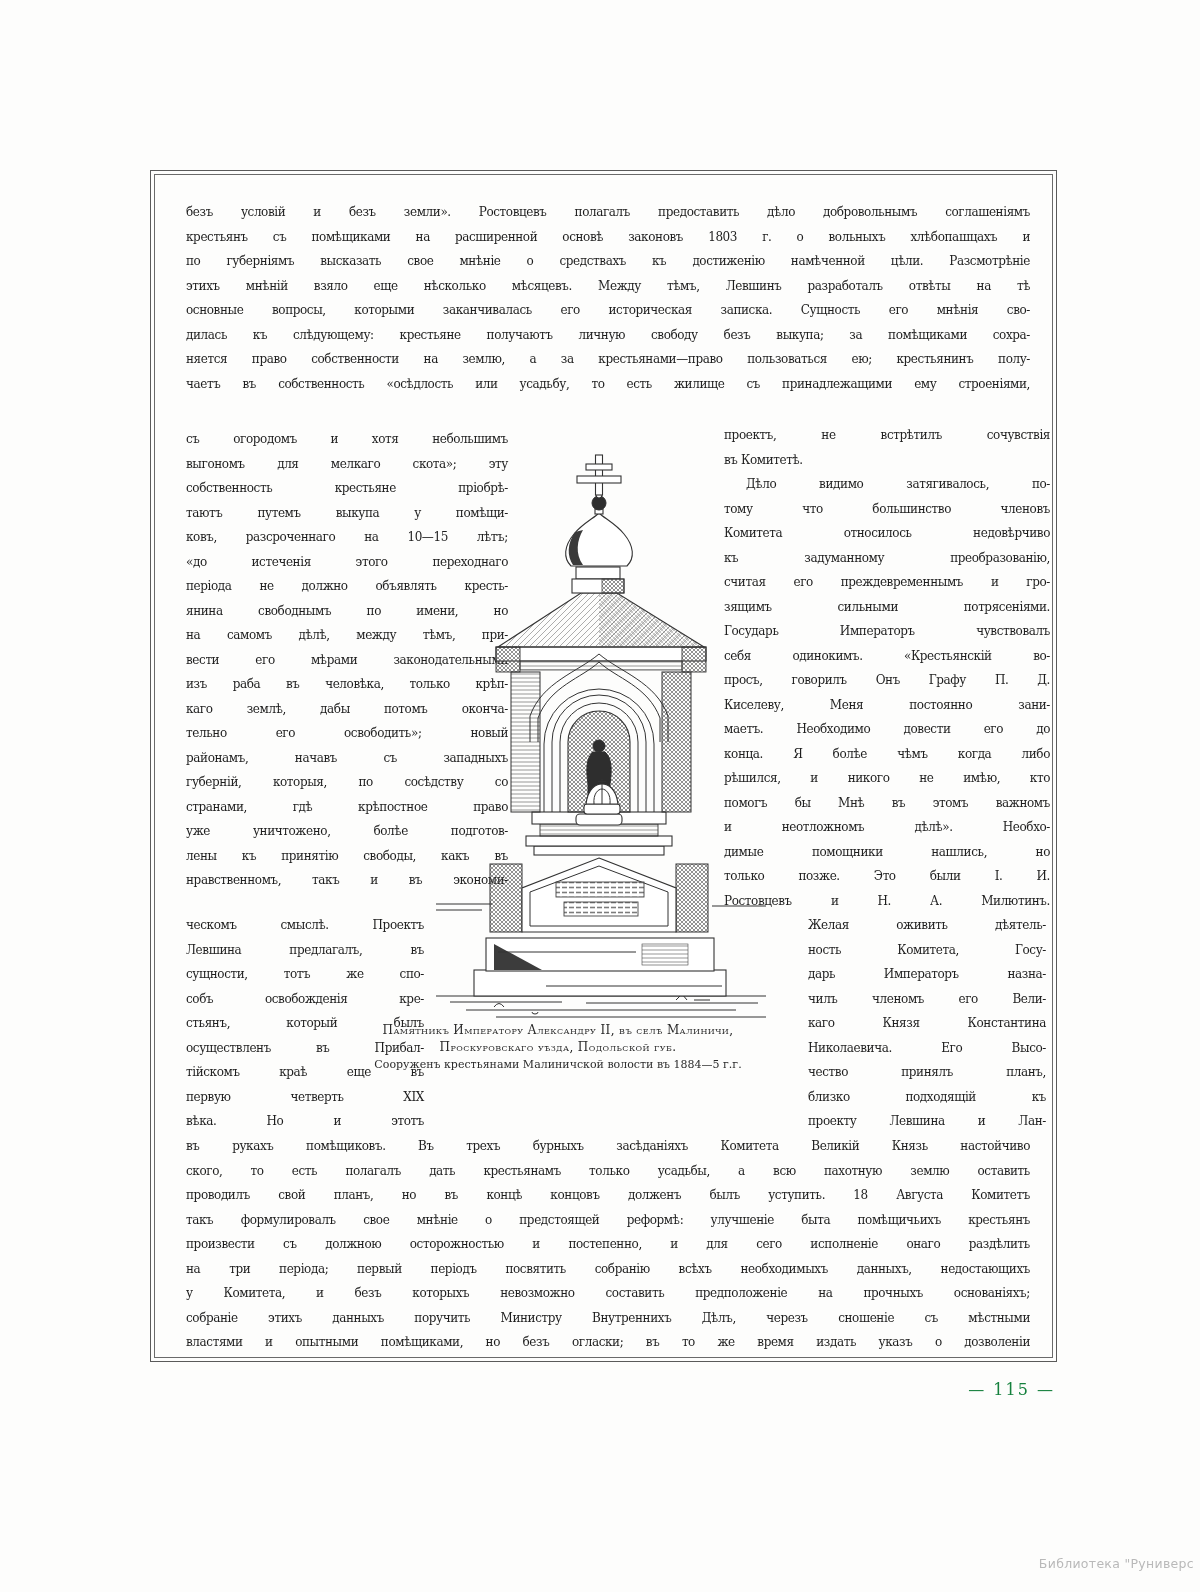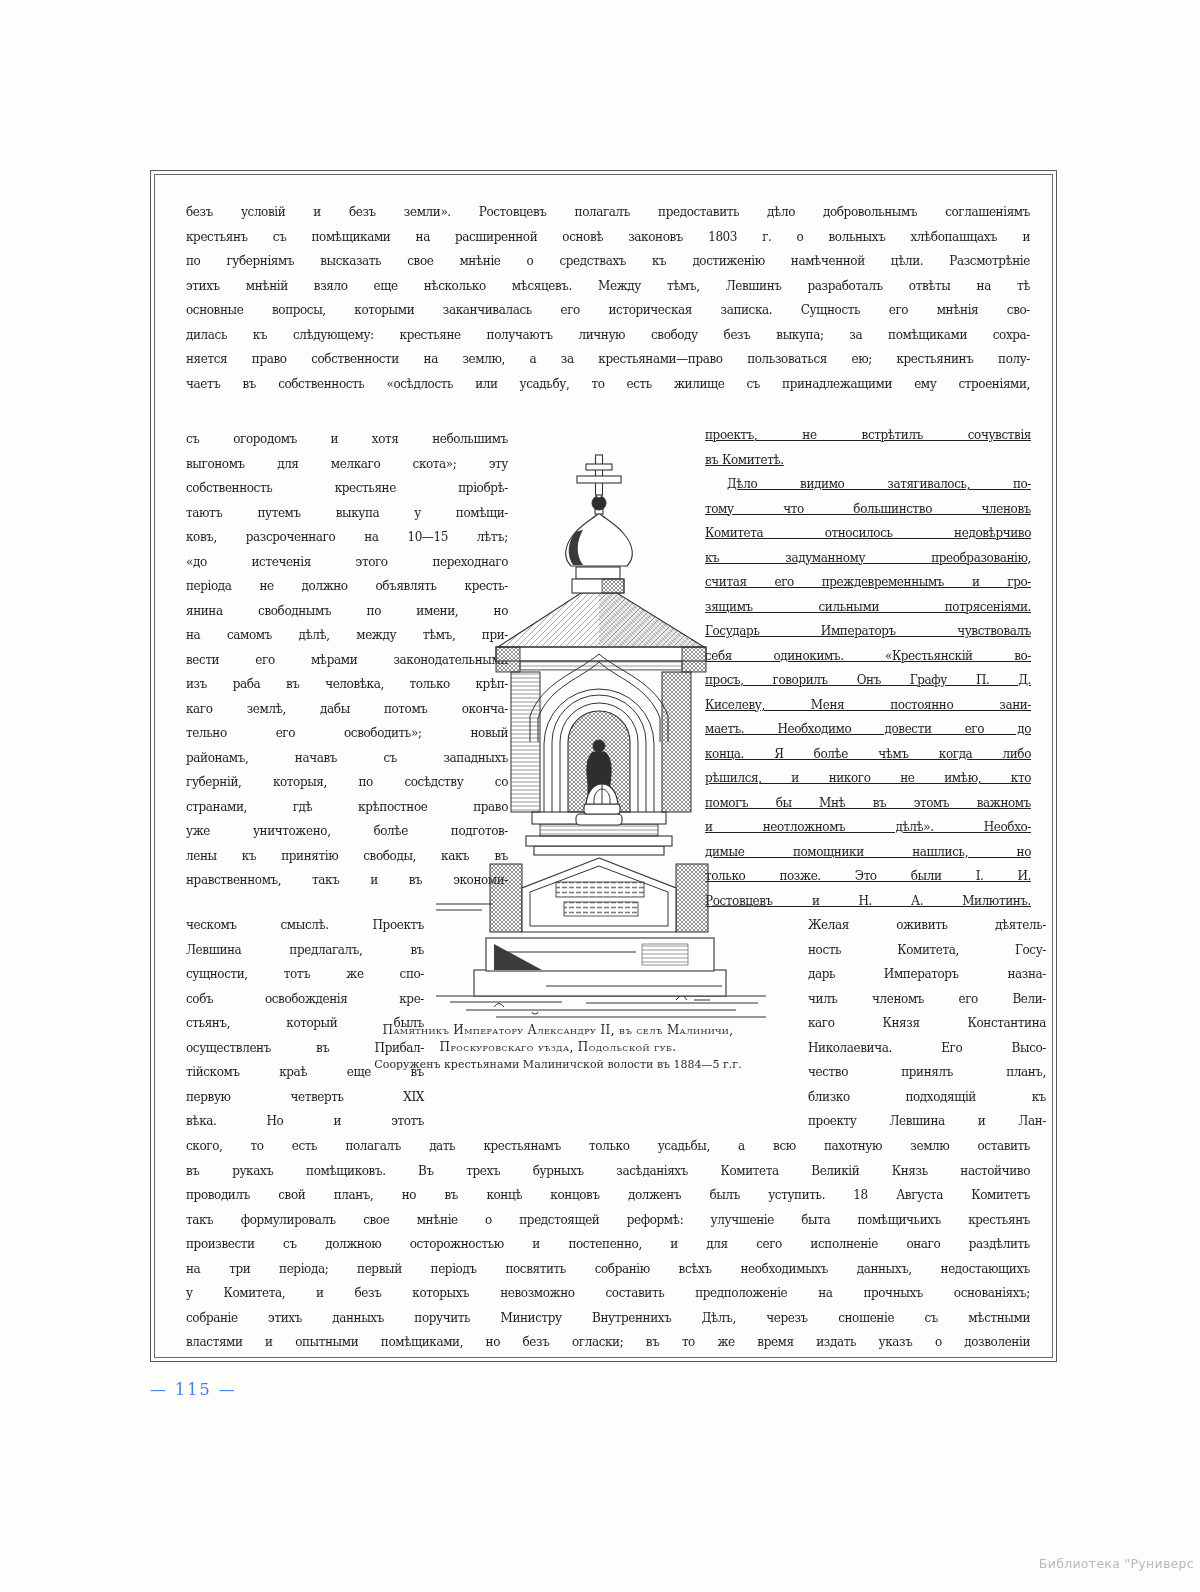--- a/index.html
+++ b/index.html
@@ -16,34 +16,34 @@
   .frame-inner{position:absolute;inset:3px;border:1px solid #6a6a6a;}
   .tblock{
     position:absolute;font-size:12px;line-height:24.5px;letter-spacing:-0.4px;
   }
   .tline{text-align:justify;text-align-last:justify;}
   .tline.flush{text-align-last:left;}
   .tline.ind{text-indent:22px;}
   .top-block{left:186px;top:200px;width:844px;}
   .col-lw{left:186px;top:410px;width:322px;margin-top:17px;}
   .col-ln{left:186px;top:913px;width:238px;}
-  .col-rw{left:705px;top:423px;width:326px;text-decoration:underline;}
+  .col-rw{left:724px;top:423px;width:326px;}
   .col-rn{left:808px;top:913px;width:238px;}
   .bottom-block{left:186px;top:1134px;width:844px;}
   .figure-svg{position:absolute;left:436px;top:440px;width:330px;height:580px;}
   .caption{
     position:absolute;left:374px;top:1022px;width:368px;
     font-size:12px;line-height:17px;color:#2a2a2a;
   }
   .caption .tline{text-align:right;text-align-last:center;white-space:nowrap;}
   .caption .cap-sc{font-variant:small-caps;letter-spacing:0.4px;}
   .caption .cap-sm{font-size:11px;}
   .page-number{
-    position:absolute;left:150px;top:1380px;width:905px;text-align:left;
-    font-size:16px;letter-spacing:2px;color:#3b82f6;
+    position:absolute;left:150px;top:1380px;width:905px;text-align:right;
+    font-size:16px;letter-spacing:2px;color:#15803d;
   }
   .watermark{
     position:absolute;right:6px;top:1556px;
     font-family:"DejaVu Sans","Liberation Sans",sans-serif;
     font-size:12.5px;color:#b9b9b9;letter-spacing:0.3px;
   }
   svg .ln{stroke:#333;fill:none;stroke-width:1;}
   svg .shape{stroke:#333;fill:#fff;stroke-width:1.1;}
   svg .dark{fill:#2e2e2e;stroke:#2e2e2e;}
 </style>
@@ -128,22 +128,22 @@
     <div class="tline">дарь Императоръ назна-</div>
     <div class="tline">чилъ членомъ его Вели-</div>
     <div class="tline">каго Князя Константина</div>
     <div class="tline">Николаевича. Его Высо-</div>
     <div class="tline">чество принялъ планъ,</div>
     <div class="tline">близко подходящій къ</div>
     <div class="tline">проекту Левшина и Лан-</div>
   </div>
 
 <div class="tblock bottom-block">
+    <div class="tline">въ рукахъ помѣщиковъ. Въ трехъ бурныхъ засѣданіяхъ Комитета Великій Князь настойчиво</div>
     <div class="tline">ского, то есть полагалъ дать крестьянамъ только усадьбы, а всю пахотную землю оставить</div>
-    <div class="tline">въ рукахъ помѣщиковъ. Въ трехъ бурныхъ засѣданіяхъ Комитета Великій Князь настойчиво</div>
     <div class="tline">проводилъ свой планъ, но въ концѣ концовъ долженъ былъ уступить. 18 Августа Комитетъ</div>
     <div class="tline">такъ формулировалъ свое мнѣніе о предстоящей реформѣ: улучшеніе быта помѣщичьихъ крестьянъ</div>
     <div class="tline">произвести съ должною осторожностью и постепенно, и для сего исполненіе онаго раздѣлить</div>
     <div class="tline">на три періода; первый періодъ посвятить собранію всѣхъ необходимыхъ данныхъ, недостающихъ</div>
     <div class="tline">у Комитета, и безъ которыхъ невозможно составить предположеніе на прочныхъ основаніяхъ;</div>
     <div class="tline">собраніе этихъ данныхъ поручить Министру Внутреннихъ Дѣлъ, черезъ сношеніе съ мѣстными</div>
     <div class="tline">властями и опытными помѣщиками, но безъ огласки; въ то же время издать указъ о дозволеніи</div>
   </div>
 
 <svg class="figure-svg" viewBox="0 0 330 580" xmlns="http://www.w3.org/2000/svg">

